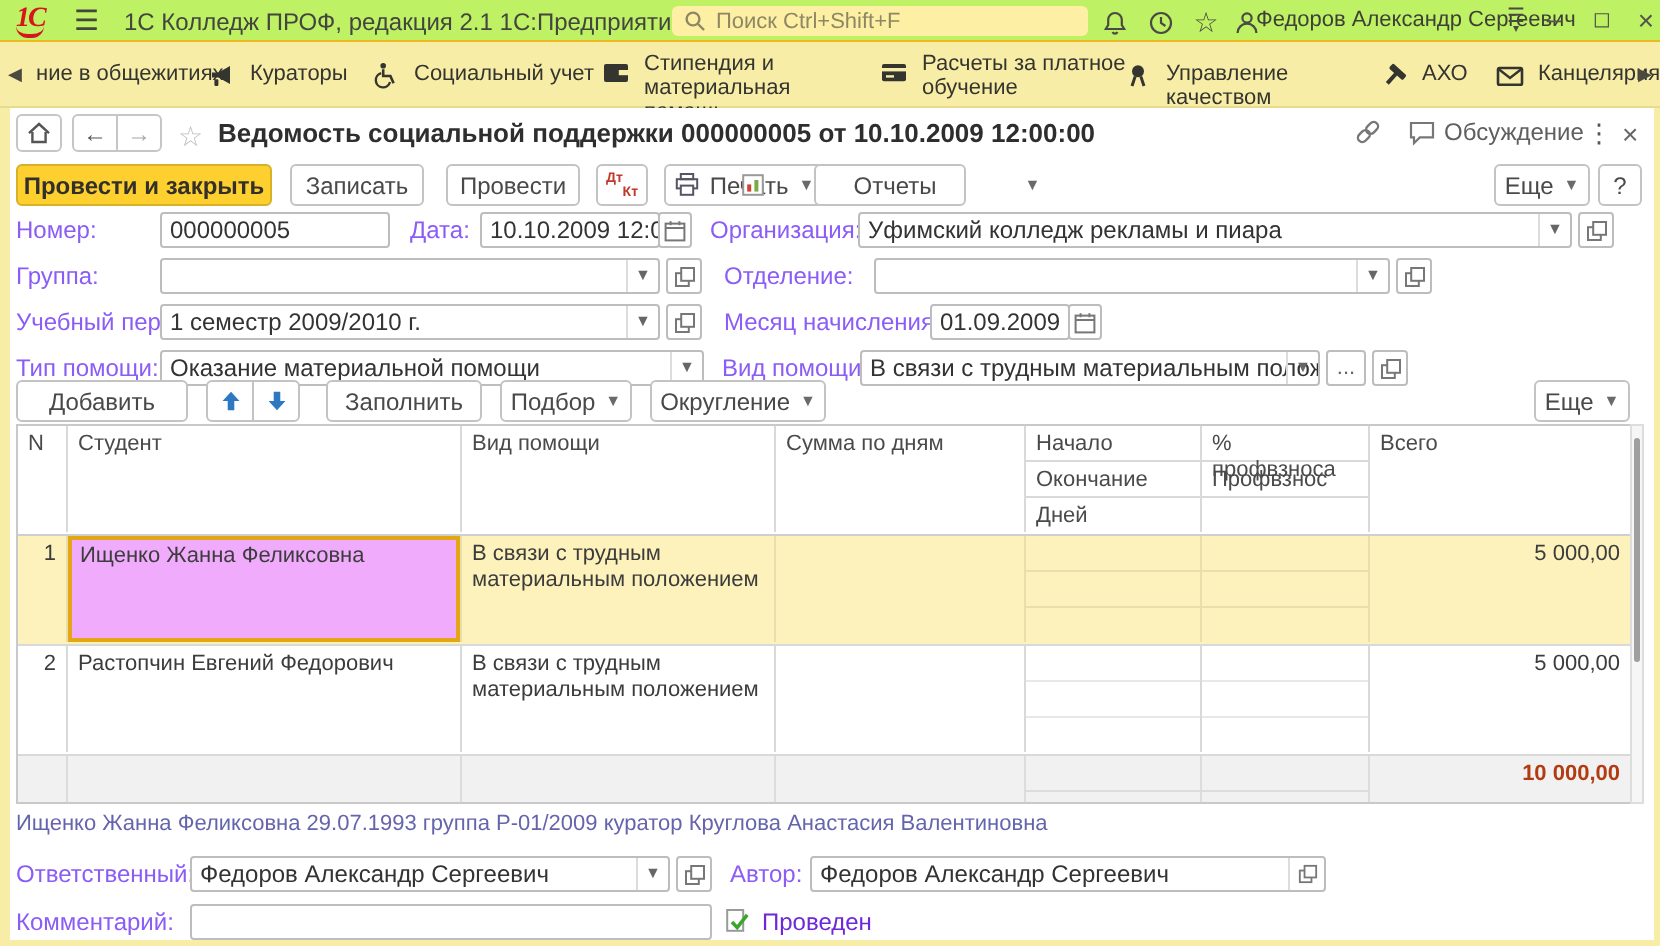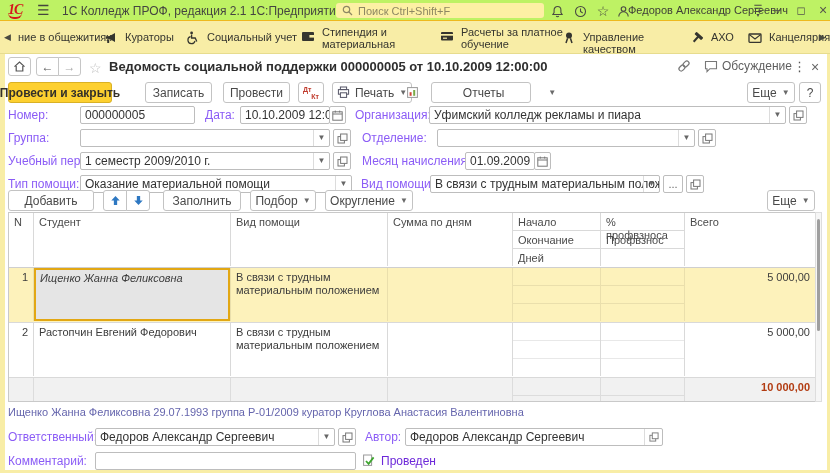--- a/index.html
+++ b/index.html
@@ -55,21 +55,21 @@
   .stack{padding:0;}
   .stack > div{height:18px;box-sizing:border-box;border-bottom:1px solid #d9d9d9;padding:3px 5px;}
   .stack > div:last-child{border-bottom:none;}
   .g-row{height:54px;border-bottom:1px solid #d9d9d9;}
   .g-row .gc{height:53px;}
   .row-sel{background:#fdf2bb;}
   .row-sel .gc{border-right-color:#eadfac;}
   .row-sel .stack > div{border-bottom-color:#eadfac;}
   .row-plain .stack > div{border-bottom-color:#e8e8e8;}
   .num{text-align:right;}
-  .selcell{position:absolute;left:0;top:0;right:0;bottom:0;background:#e5e5e5;border:2px solid #e2a713;padding:2px 4px;box-sizing:border-box;line-height:13px;font-style:italic;}
+  .selcell{position:absolute;left:0;top:0;right:0;bottom:0;background:#f0abfc;border:2px solid #e2a713;padding:2px 4px;box-sizing:border-box;line-height:13px;}
   .g-total{height:26px;background:#f1f1f1;border-top:0px;display:grid;grid-template-columns:25px 197px 157px 125px 88px 84px 130px;}
   .g-total .gc{height:26px;border-right:1px solid #dcdcdc;}
   .g-total .stack > div{height:18px;border-bottom:1px solid #dcdcdc;padding:2px 4px;}
   .total-val{color:#b23c12;font-weight:bold;text-align:right;}
   #vscroll{position:absolute;left:810px;top:158px;width:7px;height:190px;background:#f6f6f6;border:1px solid #ddd;box-sizing:border-box;}
   #vscroll .thumb{position:absolute;left:1px;top:6px;width:3px;height:112px;background:#9f9f9f;border-radius:2px;}
   .info-link{position:absolute;left:3px;top:352px;font-size:11px;color:#6565ad;white-space:nowrap;}
   .status{position:absolute;left:376px;top:398px;font-size:12px;color:#6d28d9;line-height:18px;}
   .ic{display:inline-flex;align-items:center;justify-content:center;}
 </style>
@@ -229,41 +229,41 @@
       <span class="ic">
         <svg width="14" height="13" viewBox="0 0 14 13">
               <path d="M1.5 1.5 h11 v7.2 h-6.6 L3 11.6 V8.7 H1.5 z" fill="none" stroke="#777" stroke-width="1.1"></path>
             </svg>
       </span>
       <span style="color:#5f5f5f;">Обсуждение</span>
     </div>
     <div class="dh-ic" style="left:788px;font-size:13px;color:#555;">⋮</div>
     <div class="dh-ic" style="left:806px;font-size:14px;color:#666;">×</div>
 
-    <div class="btn primary" style="left:3px;width:104px;">Провести и закрыть</div>
+    <div class="btn primary" style="left:3px;width:128px;">Провести и закрыть</div>
     <div class="btn" style="left:140px;width:67px;">Записать</div>
     <div class="btn" style="left:218px;width:67px;">Провести</div>
     <div class="btn" style="left:293px;width:26px;padding:0;">
       <span style="position:relative;width:16px;height:14px;font-size:7px;font-weight:bold;color:#c0392b;">
         <span style="position:absolute;left:0;top:0;">Дт</span>
         <span style="position:absolute;right:0;bottom:0;">Кт</span>
       </span>
     </div>
     <div class="btn" style="left:327px;width:80px;">
       <span class="ic">
         <svg width="13" height="13" viewBox="0 0 13 13">
               <rect x="3.4" y="1" width="6.2" height="2.6" fill="none" stroke="#556" stroke-width="1"></rect>
               <rect x="1.4" y="3.6" width="10.2" height="4.6" fill="none" stroke="#556" stroke-width="1"></rect>
               <rect x="3.4" y="6.8" width="6.2" height="4.6" fill="#fff" stroke="#556" stroke-width="1"></rect>
             </svg>
       </span>
       <span>Печать</span>
       <span class="caret">▼</span>
     </div>
-    <div class="btn" style="left:426px;width:100px;gap:44px;">
+    <div class="btn" style="left:402px;width:76px;gap:44px;">
       <span class="ic">
         <svg width="13" height="13" viewBox="0 0 13 13">
               <rect x="1.6" y="1.6" width="9.8" height="9.8" fill="#fff" stroke="#999" stroke-width="1"></rect>
               <rect x="3.6" y="6.2" width="2" height="3.6" fill="#cf4436"></rect>
               <rect x="7.2" y="4" width="2" height="5.8" fill="#7bab48"></rect>
             </svg>
       </span>
       <span>Отчеты</span>
       <span class="caret">▼</span>
     </div>

